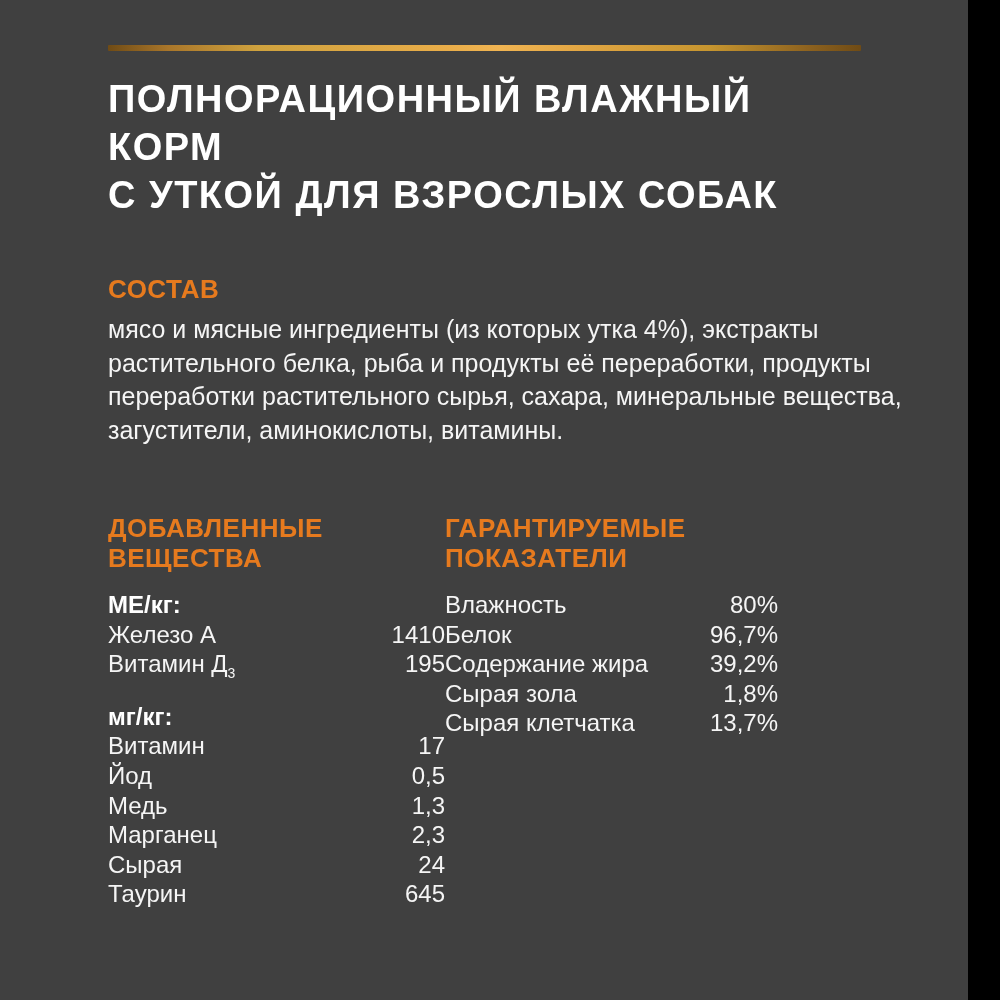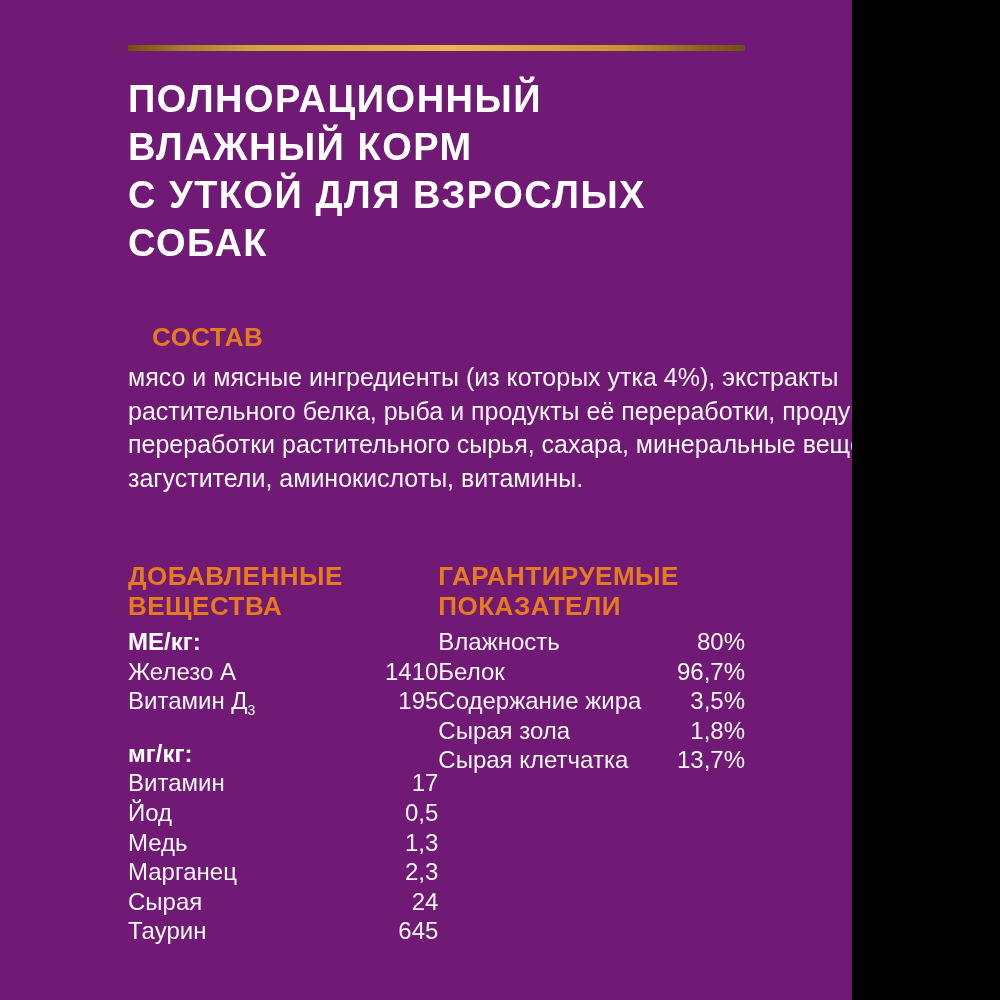--- a/index.html
+++ b/index.html
@@ -1,25 +1,24 @@
 <!DOCTYPE html>
 <html><head>
 <meta charset="utf-8">
 <style>
   * { margin: 0; padding: 0; box-sizing: border-box; }
   html, body { background: #000; }
   .page {
     position: relative;
-    width: 852px;
+    width: 968px;
     height: 1000px;
-    background: #701a75;
+    background: #404040;
     font-family: "Liberation Sans", sans-serif;
     color: #f2f2f2;
     overflow: hidden;
-    padding-left: 20px;
   }
   .content {
     padding: 0 107px 0 108px;
   }
   .gold-bar {
     margin: 45px 107px 0 108px;
     height: 6px;
     border-radius: 1px;
     background: linear-gradient(90deg,
       #6f4b15 0%, #a9762a 8%, #cfA23e 20%,
@@ -37,21 +36,20 @@
   }
   .section-heading {
     color: #e67a1e;
     font-weight: 700;
     letter-spacing: 0.5px;
   }
   .composition-heading {
     margin-top: 53px;
     font-size: 26px;
     line-height: 34px;
-    margin-left: 24px;
   }
   .composition-text {
     margin-top: 7px;
     width: 800px;
     font-size: 25px;
     line-height: 33.5px;
     font-weight: 400;
     color: #f5f5f5;
   }
   .columns {
@@ -60,21 +58,21 @@
     justify-content: flex-start;
   }
   .col-left  { width: 337px; }
   .col-right { width: 333px; }
   .col-heading {
     font-size: 26px;
     line-height: 30px;
     white-space: pre-line;
   }
   .rows {
-    margin-top: 6px;
+    margin-top: 17px;
   }
   .trow {
     display: flex;
     justify-content: space-between;
     align-items: baseline;
     font-size: 24px;
     line-height: 29.6px;
     color: #f5f5f5;
   }
   .unit-label {
@@ -156,21 +154,21 @@
             <div class="trow">
               <span class="tlabel">Влажность</span>
               <span class="tval">80%</span>
             </div>
             <div class="trow">
               <span class="tlabel">Белок</span>
               <span class="tval">96,7%</span>
             </div>
             <div class="trow">
               <span class="tlabel">Содержание жира</span>
-              <span class="tval">3,5%</span>
+              <span class="tval">39,2%</span>
             </div>
             <div class="trow">
               <span class="tlabel">Сырая зола</span>
               <span class="tval">1,8%</span>
             </div>
             <div class="trow">
               <span class="tlabel">Сырая клетчатка</span>
               <span class="tval">13,7%</span>
             </div>
           </div>

